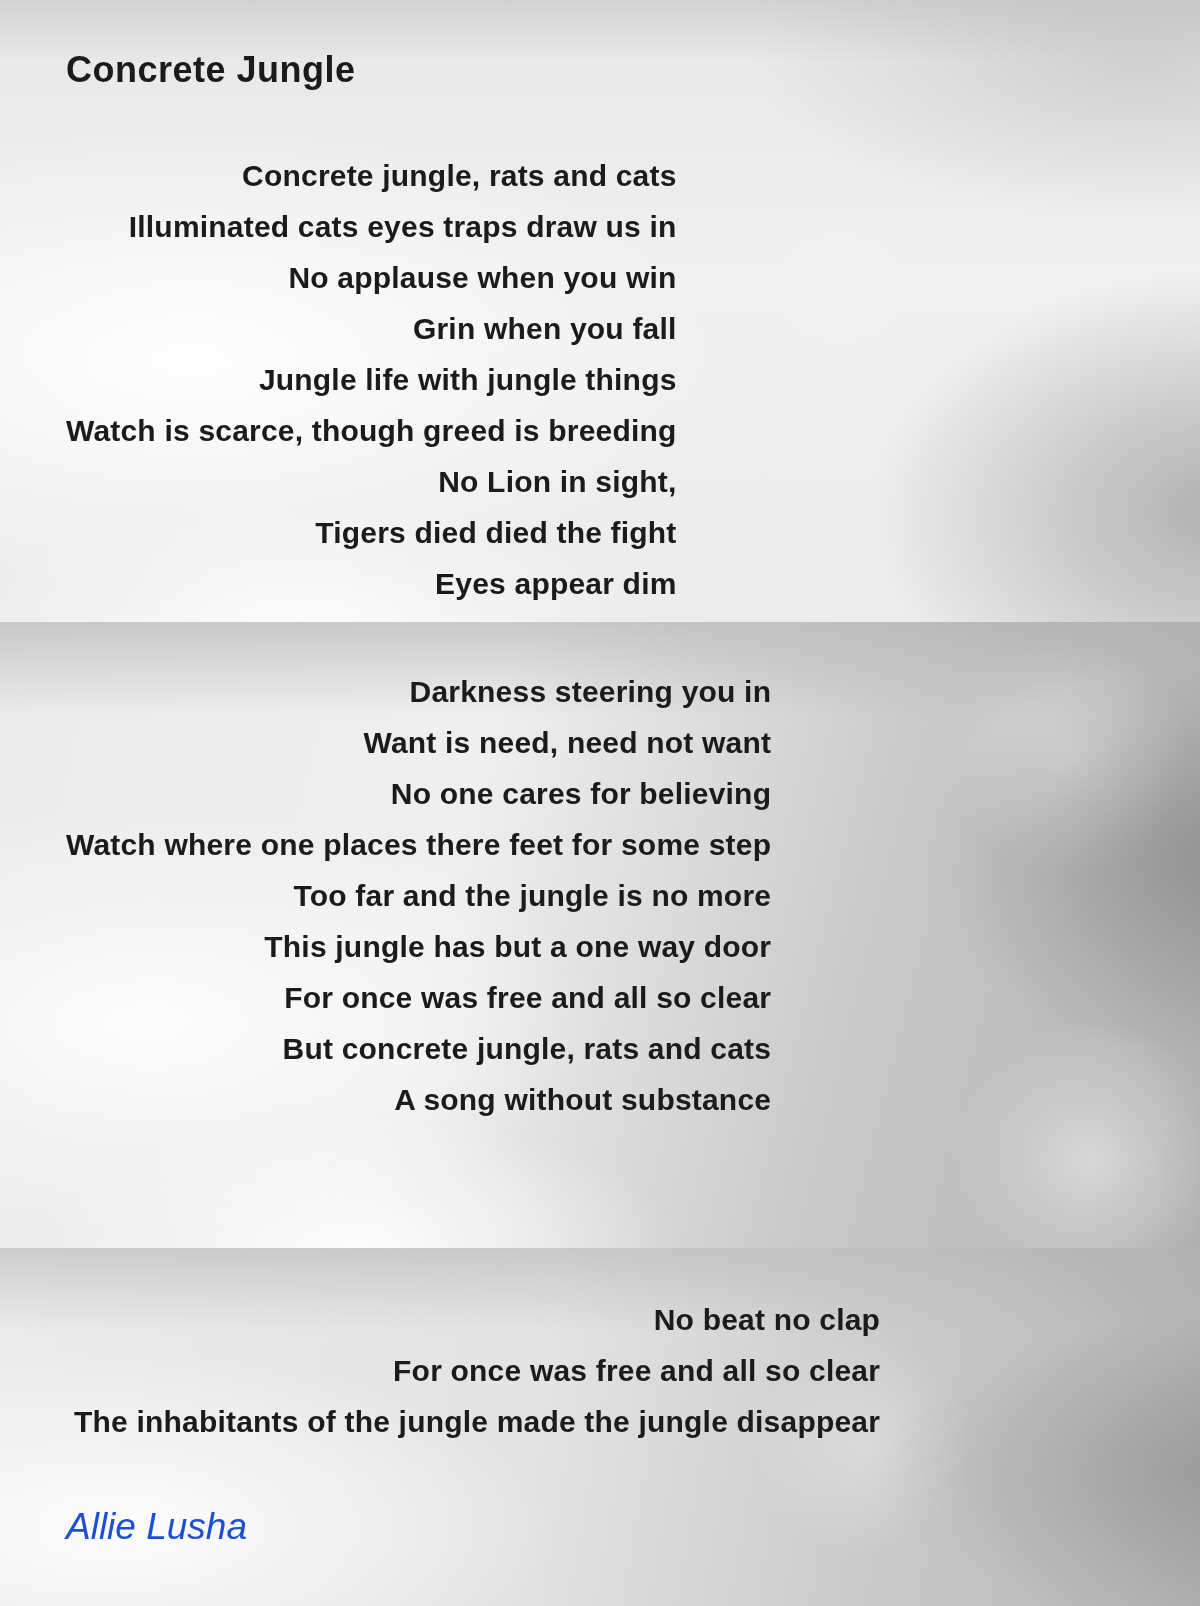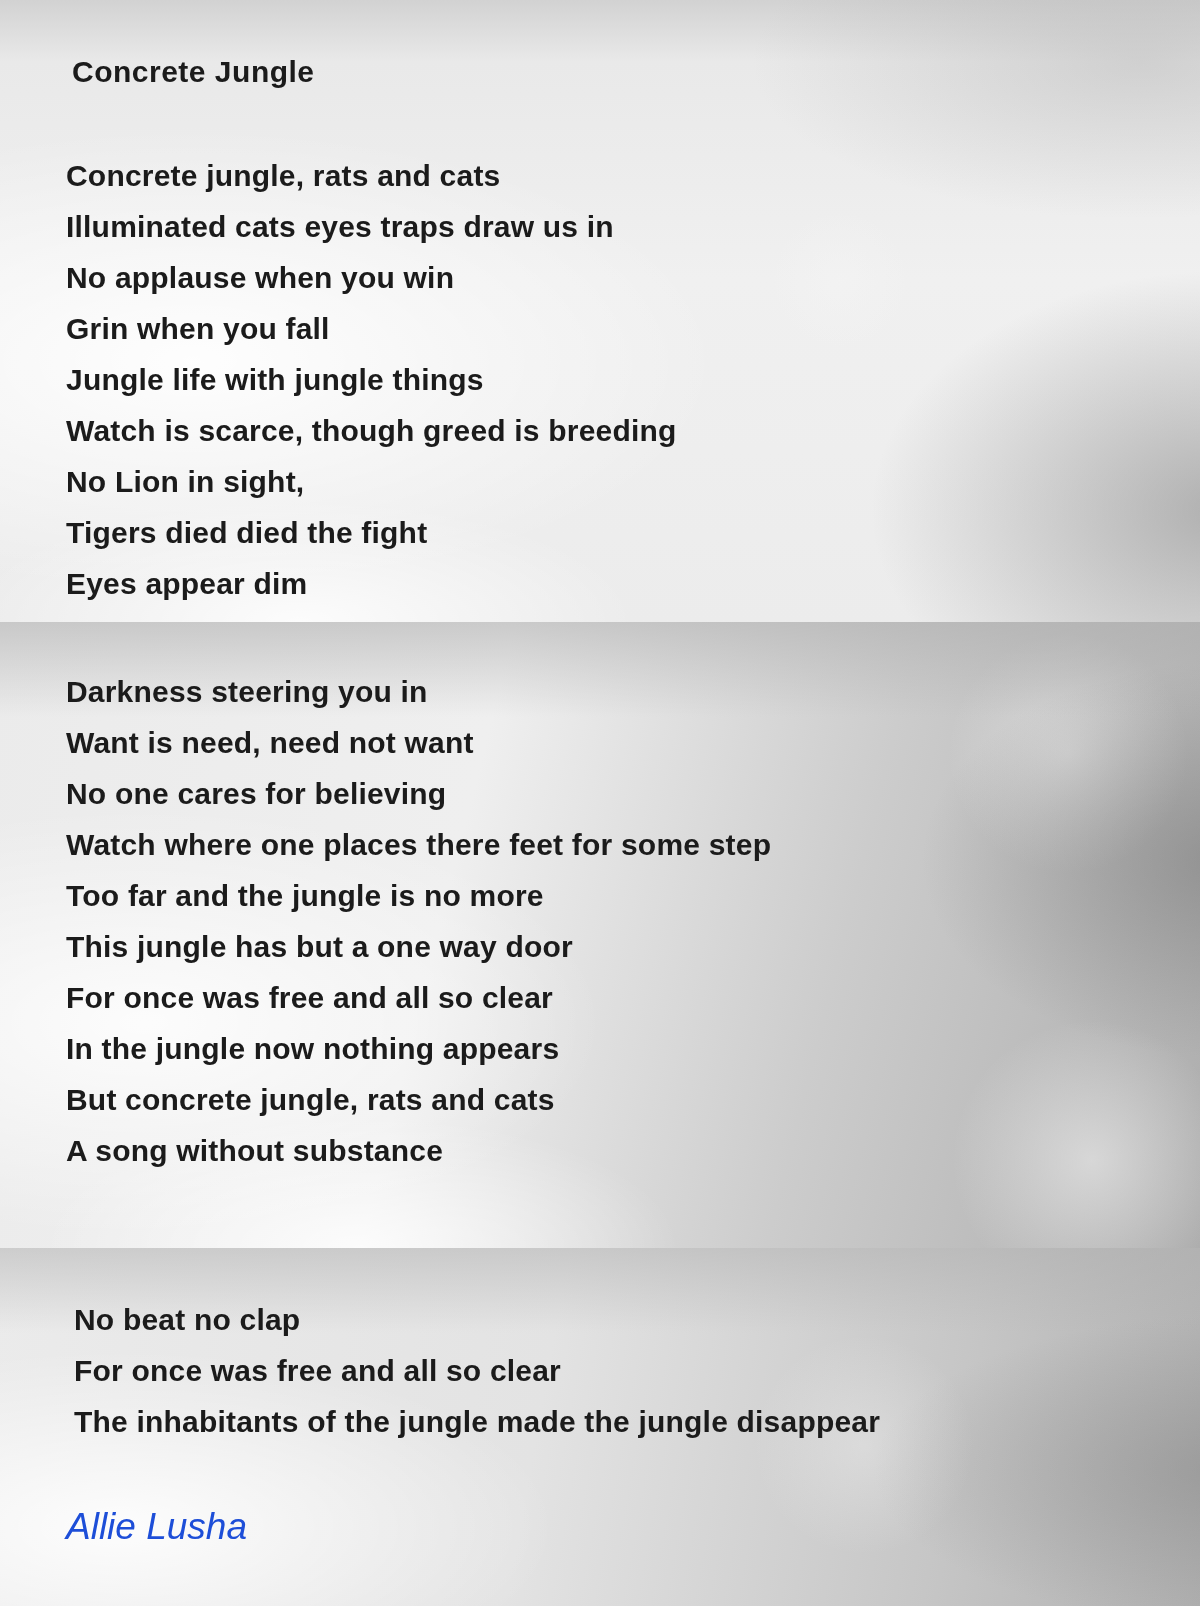--- a/index.html
+++ b/index.html
@@ -67,37 +67,38 @@
     top: 0;
     left: 0;
     width: 1200px;
     height: 1606px;
     color: #1b1b1b;
   }
   .title {
     position: absolute;
     top: 48px;
     left: 66px;
-    margin: 6px;
-    font-size: 30px;
+    margin: 0;
+    font-size: 36px;
     font-weight: bold;
     line-height: 1.2;
     letter-spacing: 0.5px;
   }
   .stanza {
     position: absolute;
     left: 66px;
   }
   .stanza p {
     margin: 0;
     font-size: 30px;
     font-weight: bold;
     line-height: 51px;
     white-space: nowrap;
     letter-spacing: 0.2px;
+    text-align: right;
   }
   .stanza-1 { top: 150px; }
   .stanza-2 { top: 666px; }
   .stanza-3 { top: 1294px; margin-left: 8px; }
   .signature {
     position: absolute;
     top: 1505px;
     left: 66px;
     font-size: 37px;
     font-style: italic;
@@ -132,21 +133,20 @@
     </div>
 
     <div class="stanza stanza-2">
       <p>Darkness steering you in</p>
       <p>Want is need, need not want</p>
       <p>No one cares for believing</p>
       <p>Watch where one places there feet for some step</p>
       <p>Too far and the jungle is no more</p>
       <p>This jungle has but a one way door</p>
       <p>For once was free and all so clear</p>
-      <p>In the jungle now nothing appears</p>
       <p>But concrete jungle, rats and cats</p>
       <p>A song without substance</p>
     </div>
 
     <div class="stanza stanza-3">
       <p>No beat no clap</p>
       <p>For once was free and all so clear</p>
       <p>The inhabitants of the jungle made the jungle disappear</p>
     </div>
 

